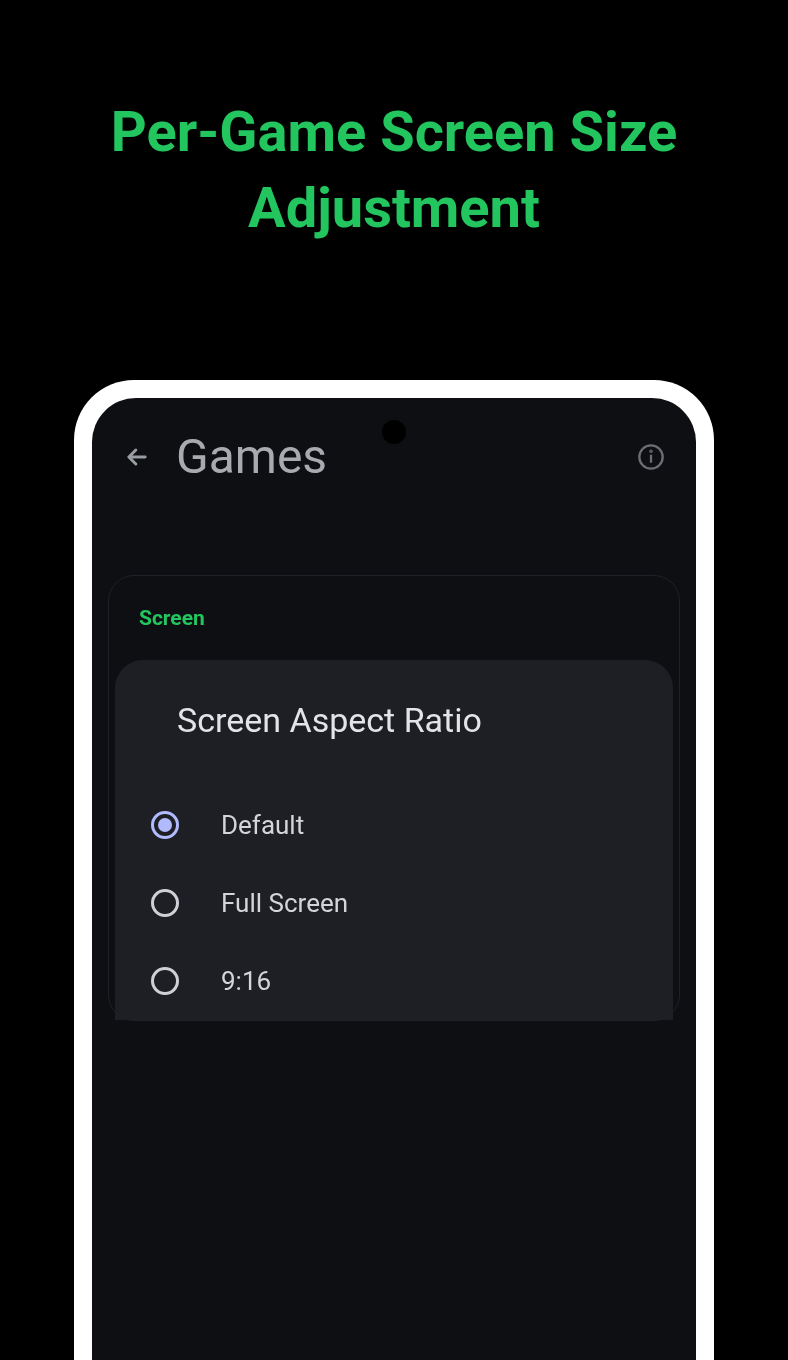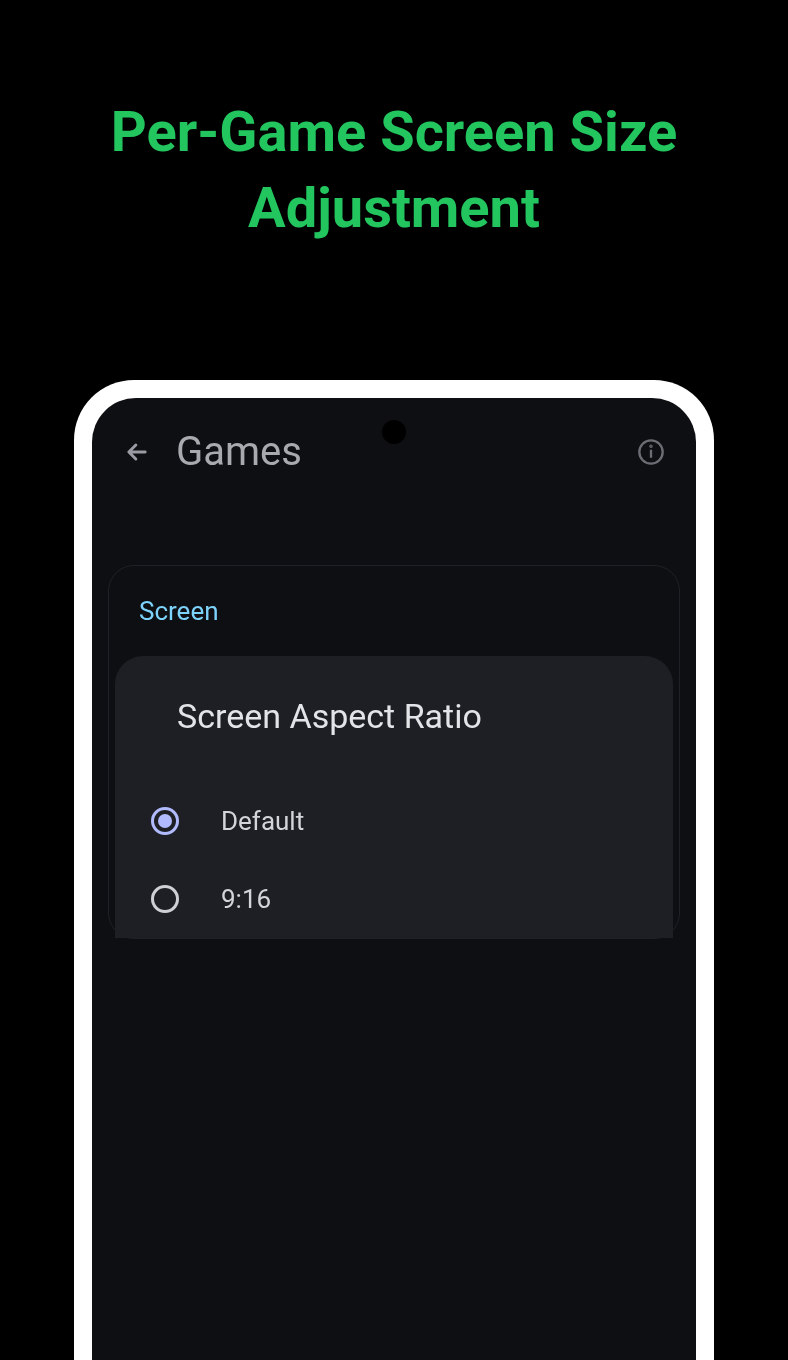--- a/index.html
+++ b/index.html
@@ -68,21 +68,21 @@
       width: 28px;
       height: 28px;
       stroke: #9a9ca3;
       stroke-width: 2.5;
       fill: none;
       stroke-linecap: round;
       stroke-linejoin: round;
     }
     .app-title {
       color: #a8aab0;
-      font-size: 40px;
+      font-size: 48px;
       font-weight: 400;
       flex: 1;
     }
     .info-icon {
       width: 30px;
       height: 30px;
       display: flex;
       align-items: center;
       justify-content: center;
       cursor: pointer;
@@ -94,23 +94,23 @@
       stroke-width: 2;
       fill: none;
     }
     .section-card {
       margin: 70px 16px 0;
       border: 1px solid #202128;
       border-radius: 26px;
       padding: 30px 0 0 0;
     }
     .section-label {
-      color: #7dd3fc;
-      font-size: 26px;
-      font-weight: 400;
+      color: #22c55e;
+      font-size: 21px;
+      font-weight: 700;
       padding: 0 30px 30px;
     }
     .dialog-card {
       background: #1e1f25;
       border-radius: 28px 28px 0 0;
       margin: 0 6px;
       padding: 40px 36px 0;
     }
     .dialog-title {
       color: #e3e4e8;
@@ -181,20 +181,24 @@
       <div class="section-label">Screen</div>
 
       <div class="dialog-card">
         <div class="dialog-title">Screen Aspect Ratio</div>
 
         <div class="radio-option">
           <div class="radio-circle selected"></div>
           <div class="radio-label">Default</div>
         </div>
 
+        <div class="radio-option">
+          <div class="radio-circle"></div>
+          <div class="radio-label">Full Screen</div>
+        </div>
 
 
 
 
         <div class="radio-option">
           <div class="radio-circle"></div>
           <div class="radio-label">9:16</div>
         </div>
 
       </div>

